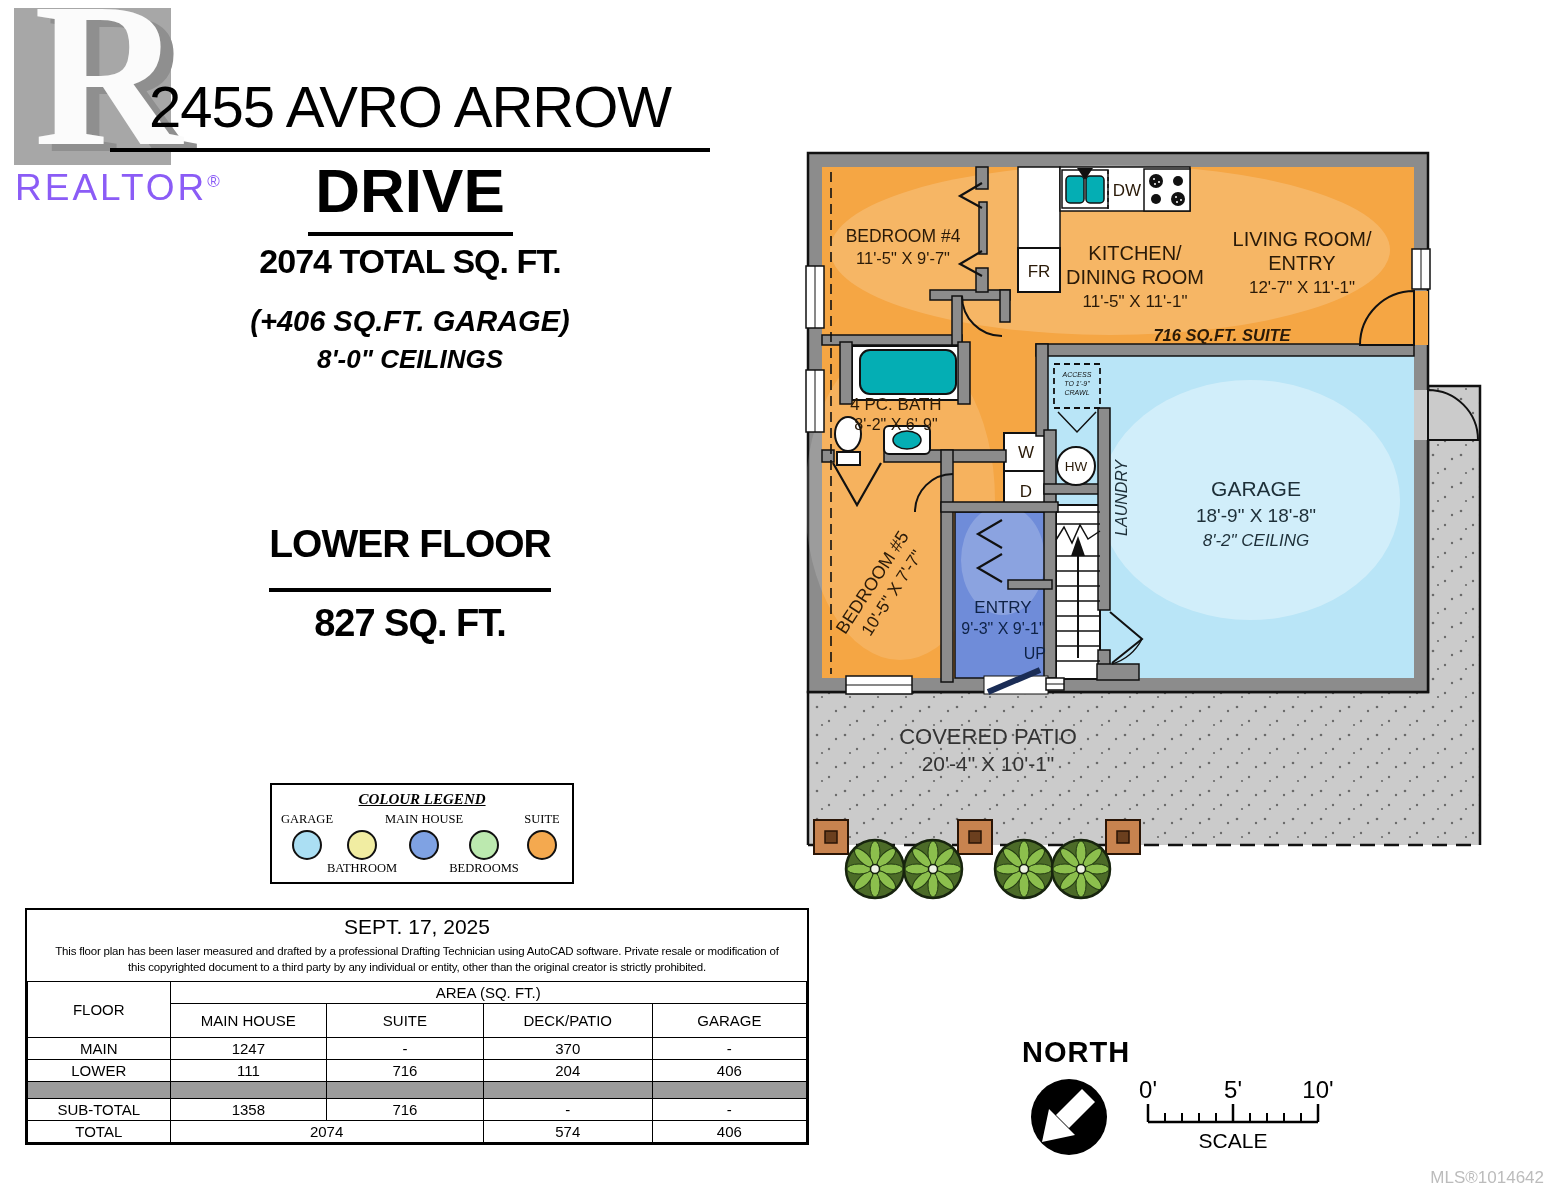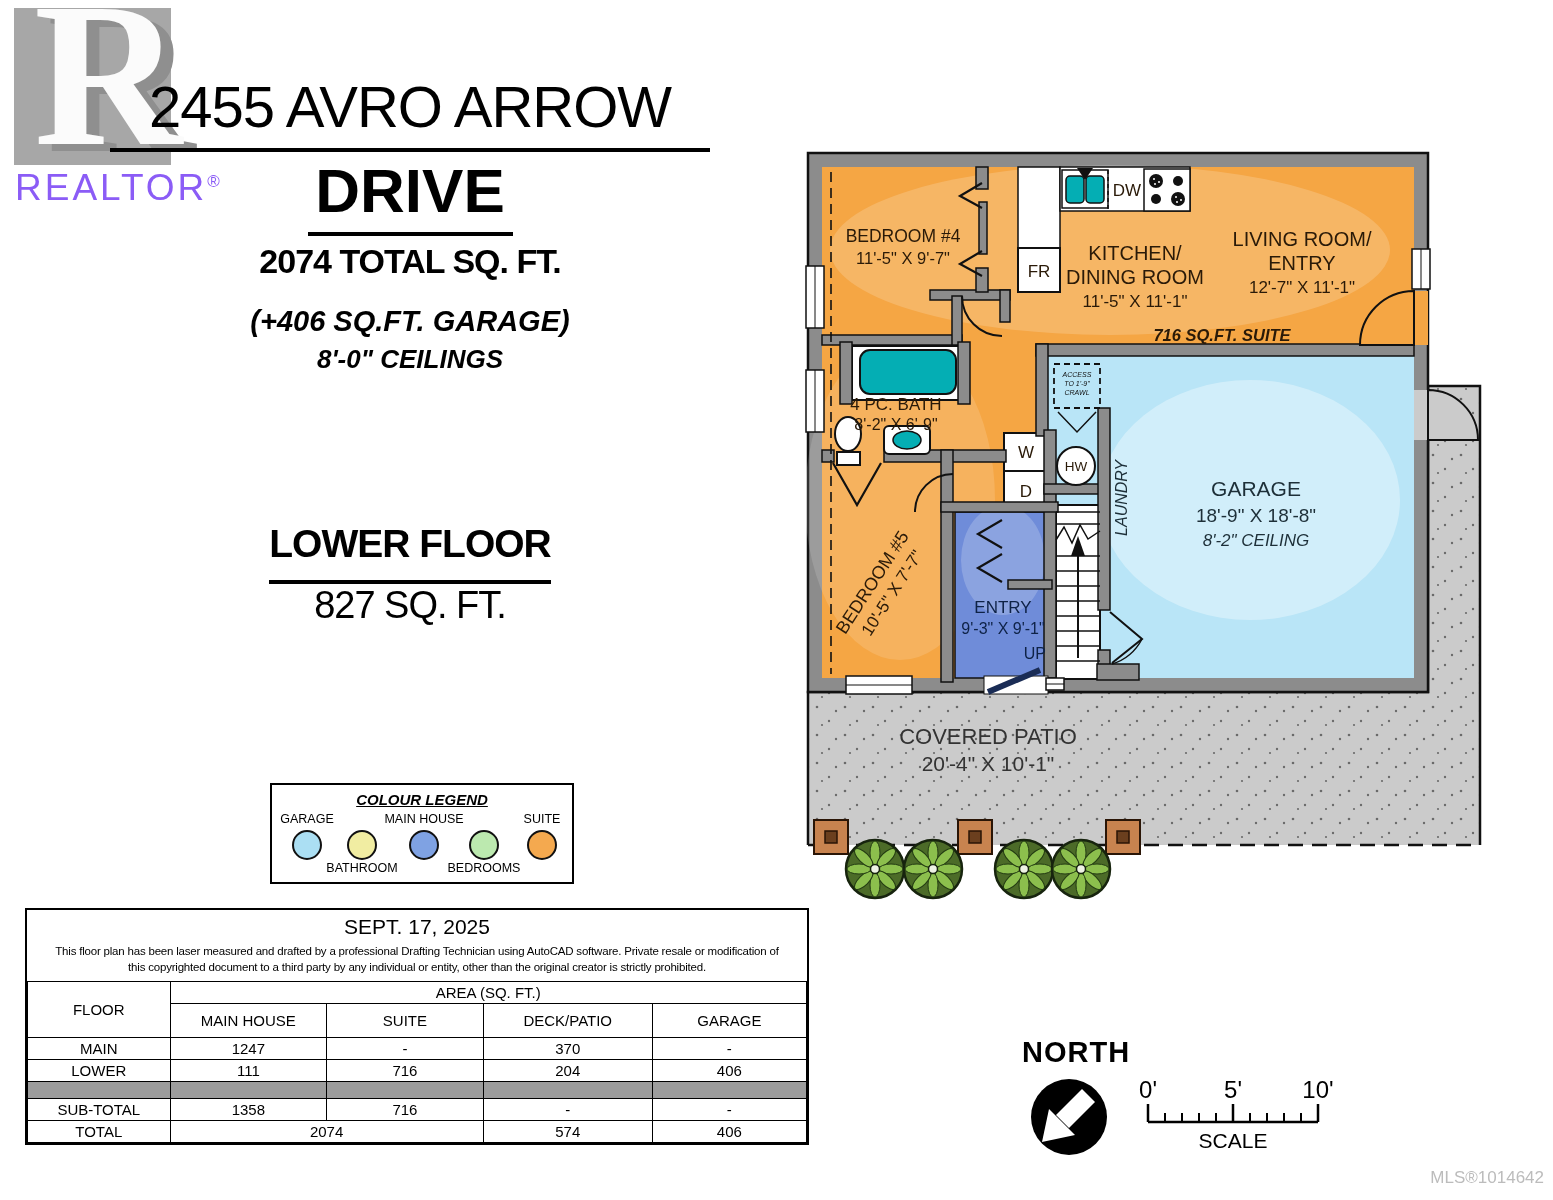--- a/index.html
+++ b/index.html
@@ -21,25 +21,25 @@
   .t-rule1{width:600px;border-top:4px solid #000;margin:12px auto 8px;}
   .t-line2{font-size:62px;font-weight:bold;line-height:1;}
   .t-rule2{width:205px;border-top:4px solid #000;margin:10px auto 6px;}
   .t-total{font-size:34px;font-weight:bold;letter-spacing:-1px;margin-top:6px;}
   .t-garage{font-size:29px;font-style:italic;font-weight:bold;margin-top:24px;}
   .t-ceil{font-size:26px;font-style:italic;font-weight:bold;margin-top:6px;}
 
   
   .floorlabel{position:absolute;left:110px;top:522px;width:600px;text-align:center;}
   .fl-name{display:inline-block;font-size:39px;font-weight:bold;letter-spacing:-1px;
-           border-bottom:4px solid #000;padding-bottom:14px;}
-  .fl-area{font-size:38px;font-weight:normal;letter-spacing:-1px;}
-
-  
-  .legend{position:absolute;left:270px;top:783px;width:300px;height:97px;border:2px solid #000;background:#fff;}
+           border-bottom:4px solid #000;padding-bottom:22px;}
+  .fl-area{font-size:38px;font-weight:bold;margin-top:10px;letter-spacing:-1px;}
+
+  
+  .legend{position:absolute;left:270px;top:783px;width:300px;height:97px;border:2px solid #000;background:#fff;font-family:Liberation Serif, serif;}
   .legend-title{position:absolute;left:0;top:6px;width:100%;text-align:center;font-size:15px;
                 font-style:italic;font-weight:bold;text-decoration:underline;}
   .li-label{position:absolute;width:90px;text-align:center;font-size:12.5px;white-space:nowrap;}
   .li-circle{position:absolute;width:30px;height:30px;border-radius:50%;border:2.5px solid #111;box-sizing:border-box;}
 
   
   .areatable{position:absolute;left:25px;top:908px;width:780px;border:2px solid #000;background:#fff;}
   .tbl-title{font-size:21px;text-align:center;margin-top:5px;line-height:1.15;}
   .tbl-disc{font-size:11.5px;text-align:center;line-height:1.35;margin-top:5px;margin-bottom:6px;
             letter-spacing:-0.2px;white-space:nowrap;}

